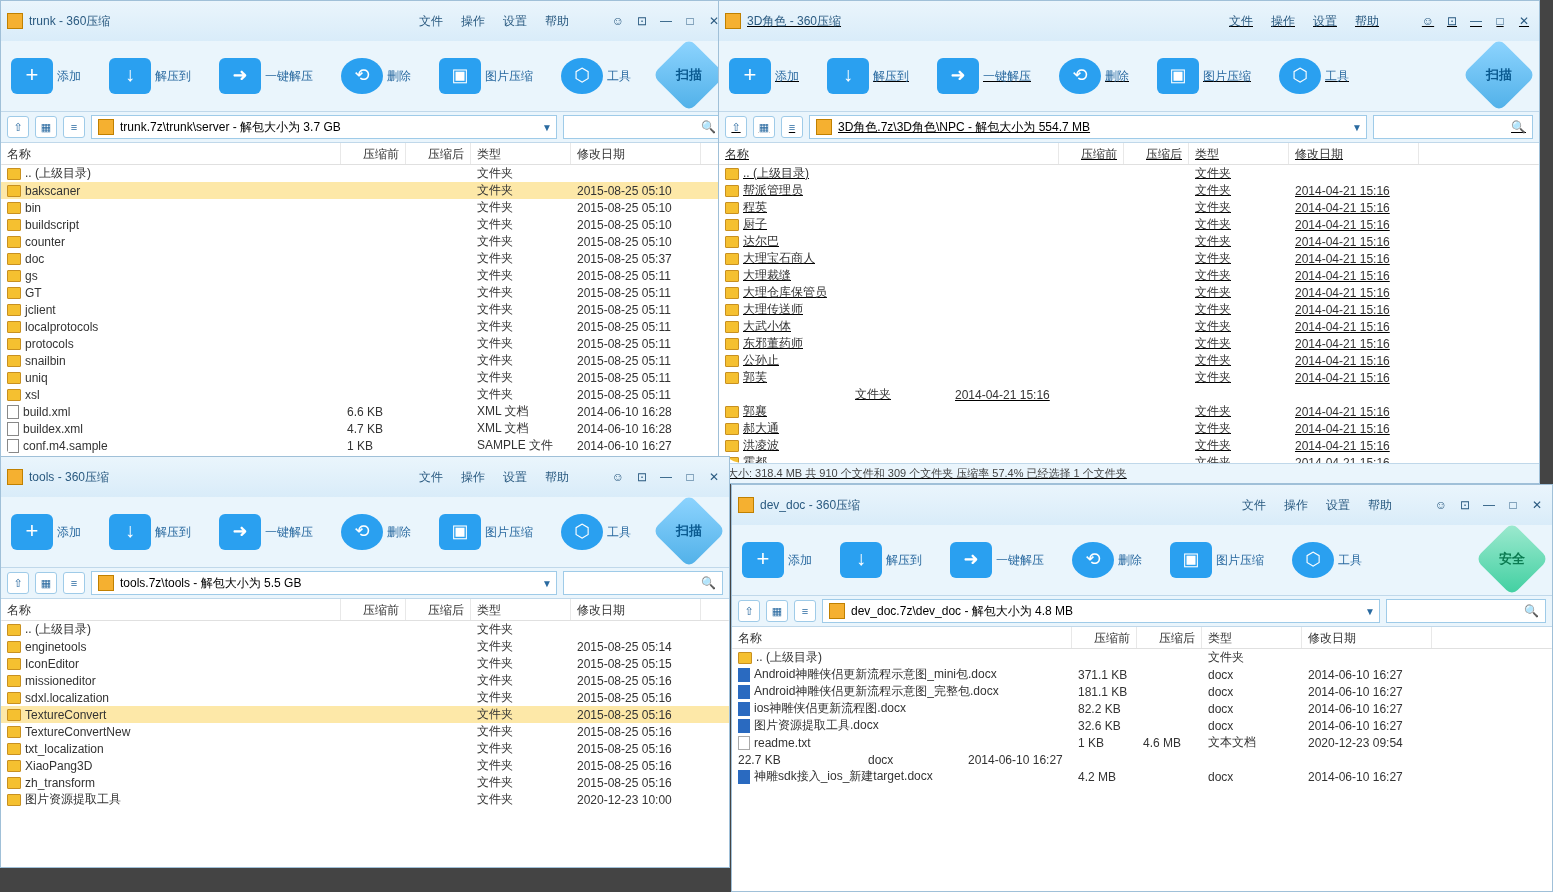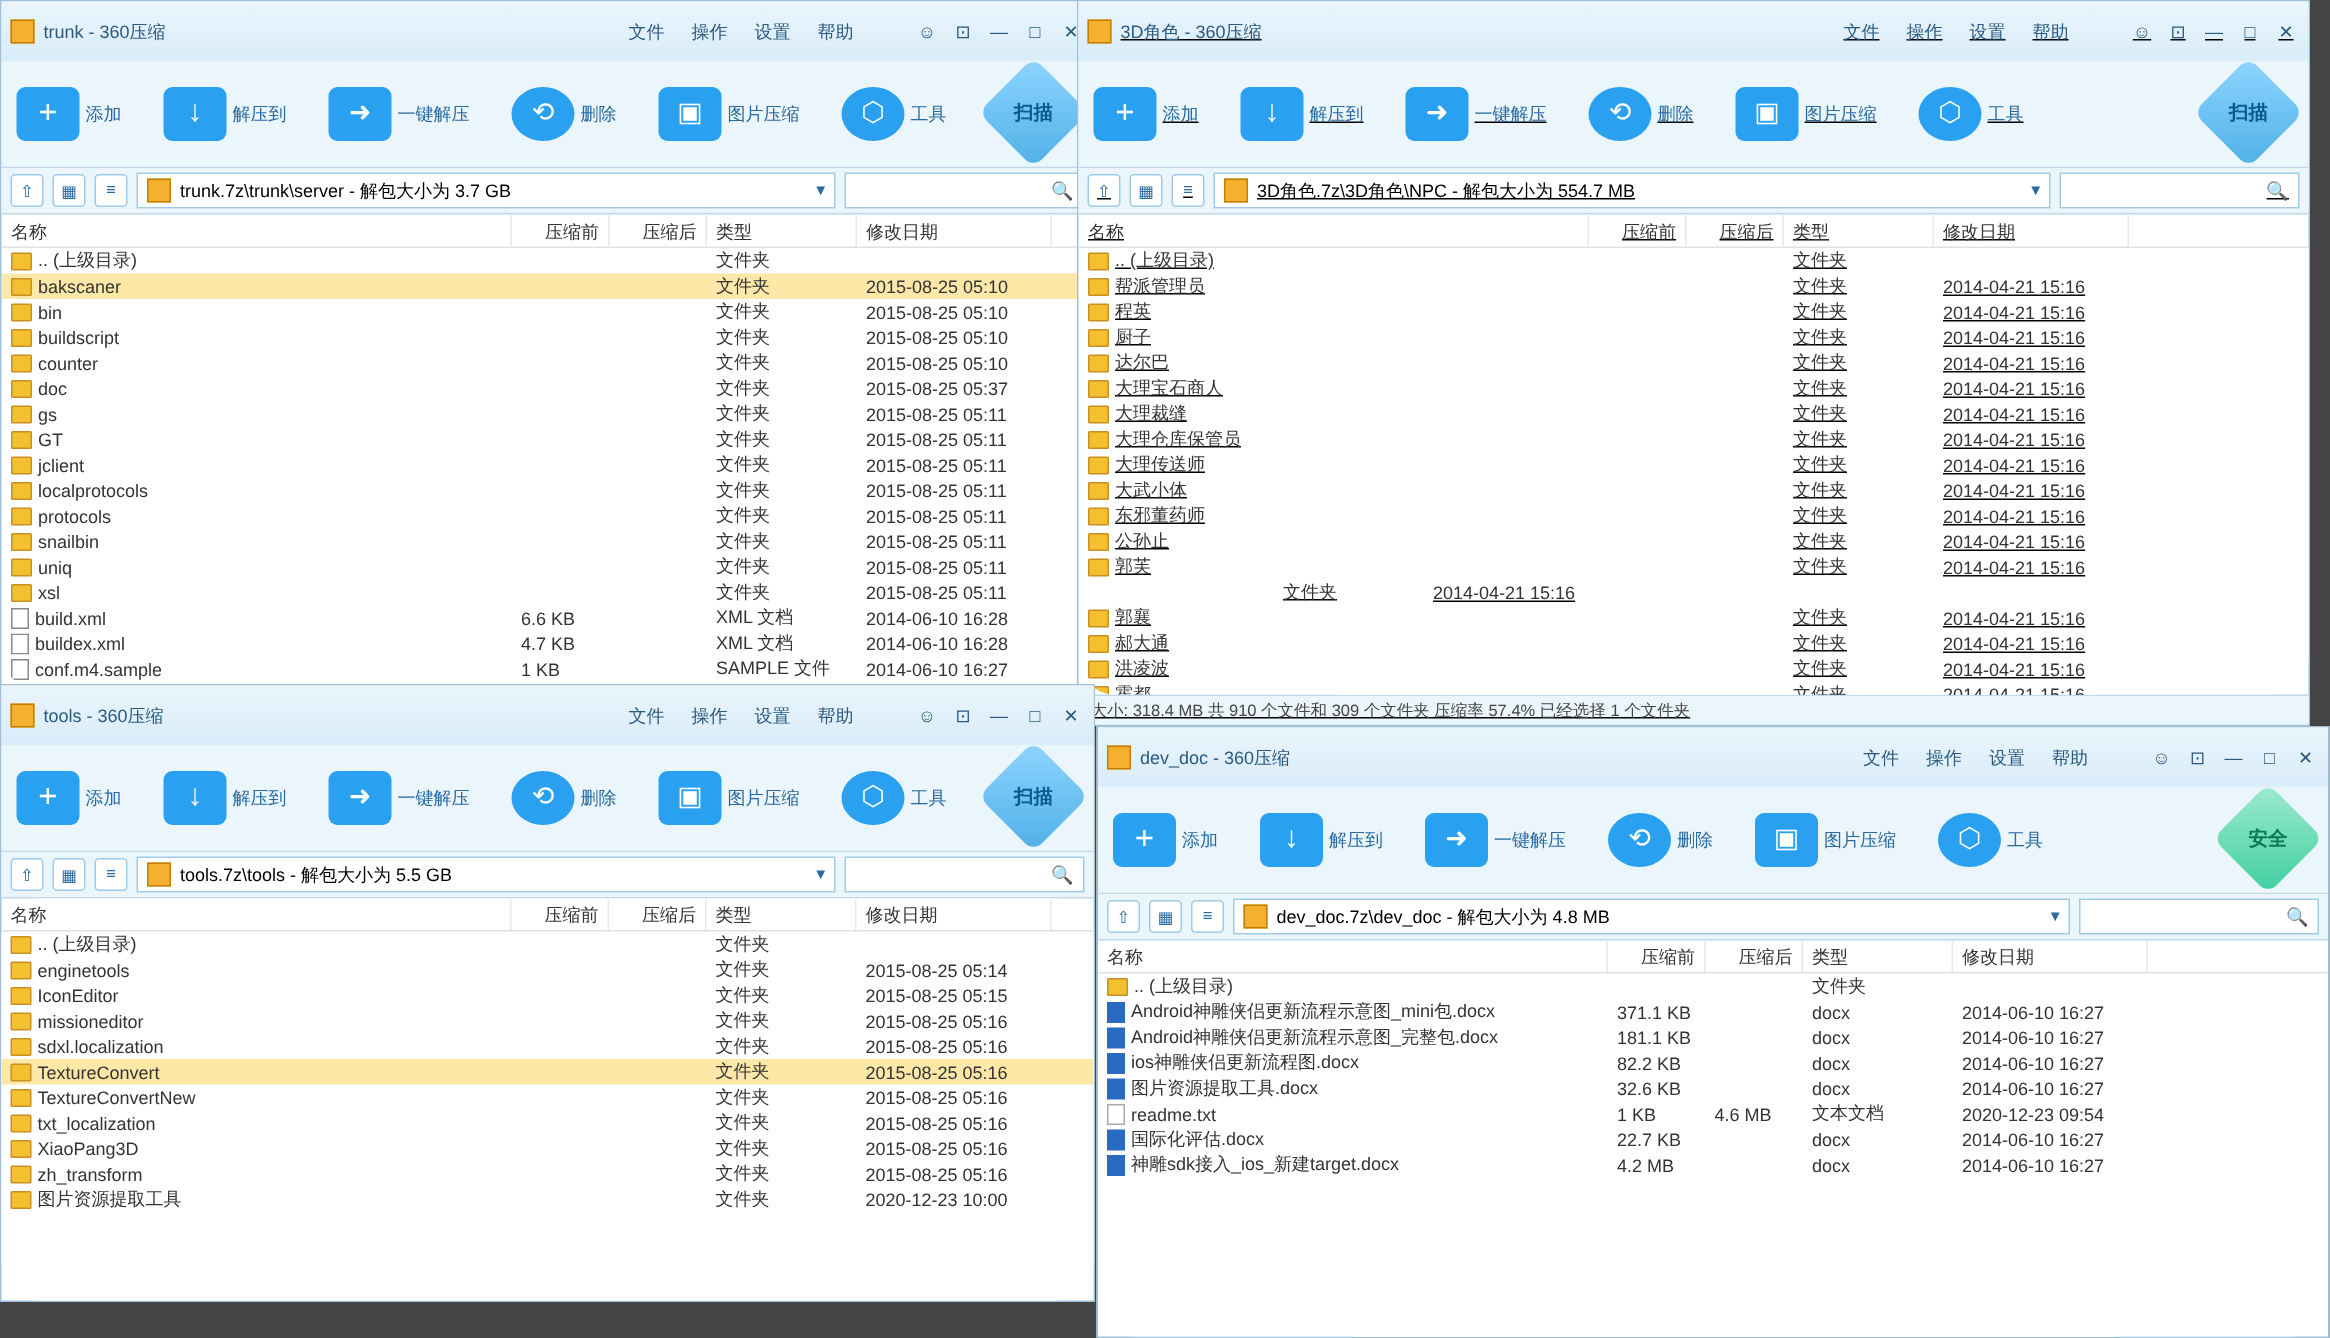--- a/index.html
+++ b/index.html
@@ -857,24 +857,20 @@
         <div class="col col-name">
           <div class="fi-txt"></div>
           <span>readme.txt</span>
         </div>
       <div class="col col-before">1 KB</div>
       <div class="col col-after">4.6 MB</div>
       <div class="col col-type">文本文档</div>
       <div class="col col-date">2020-12-23 09:54</div>
       </div>
       <div class="row">
-        <div class="col col-name">
-          <div class="fi-docx"></div>
-          <span>国际化评估.docx</span>
-        </div>
       <div class="col col-before">22.7 KB</div>
       <div class="col col-after"></div>
       <div class="col col-type">docx</div>
       <div class="col col-date">2014-06-10 16:27</div>
       </div>
       <div class="row">
         <div class="col col-name">
           <div class="fi-docx"></div>
           <span>神雕sdk接入_ios_新建target.docx</span>
         </div>

